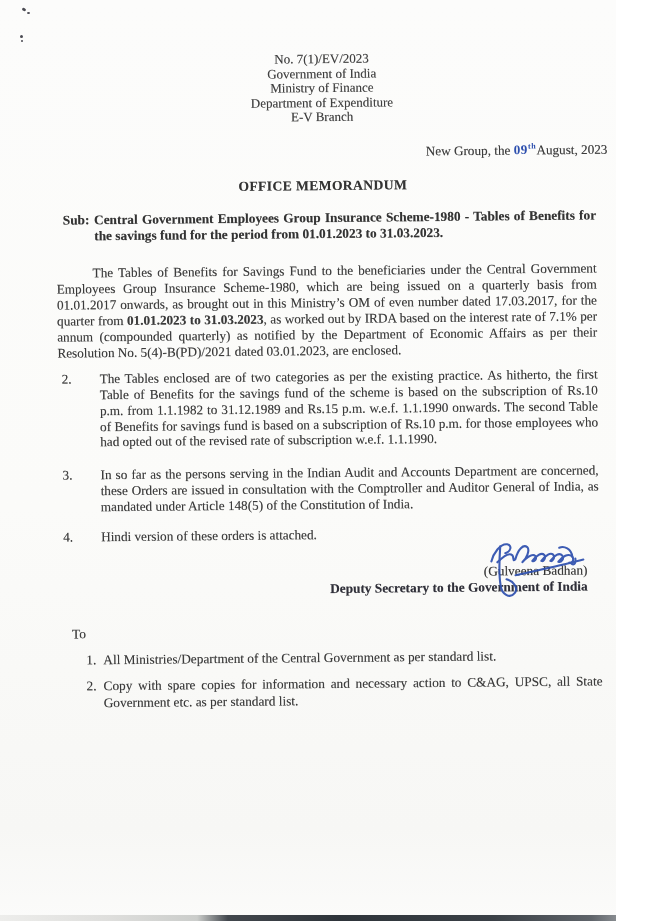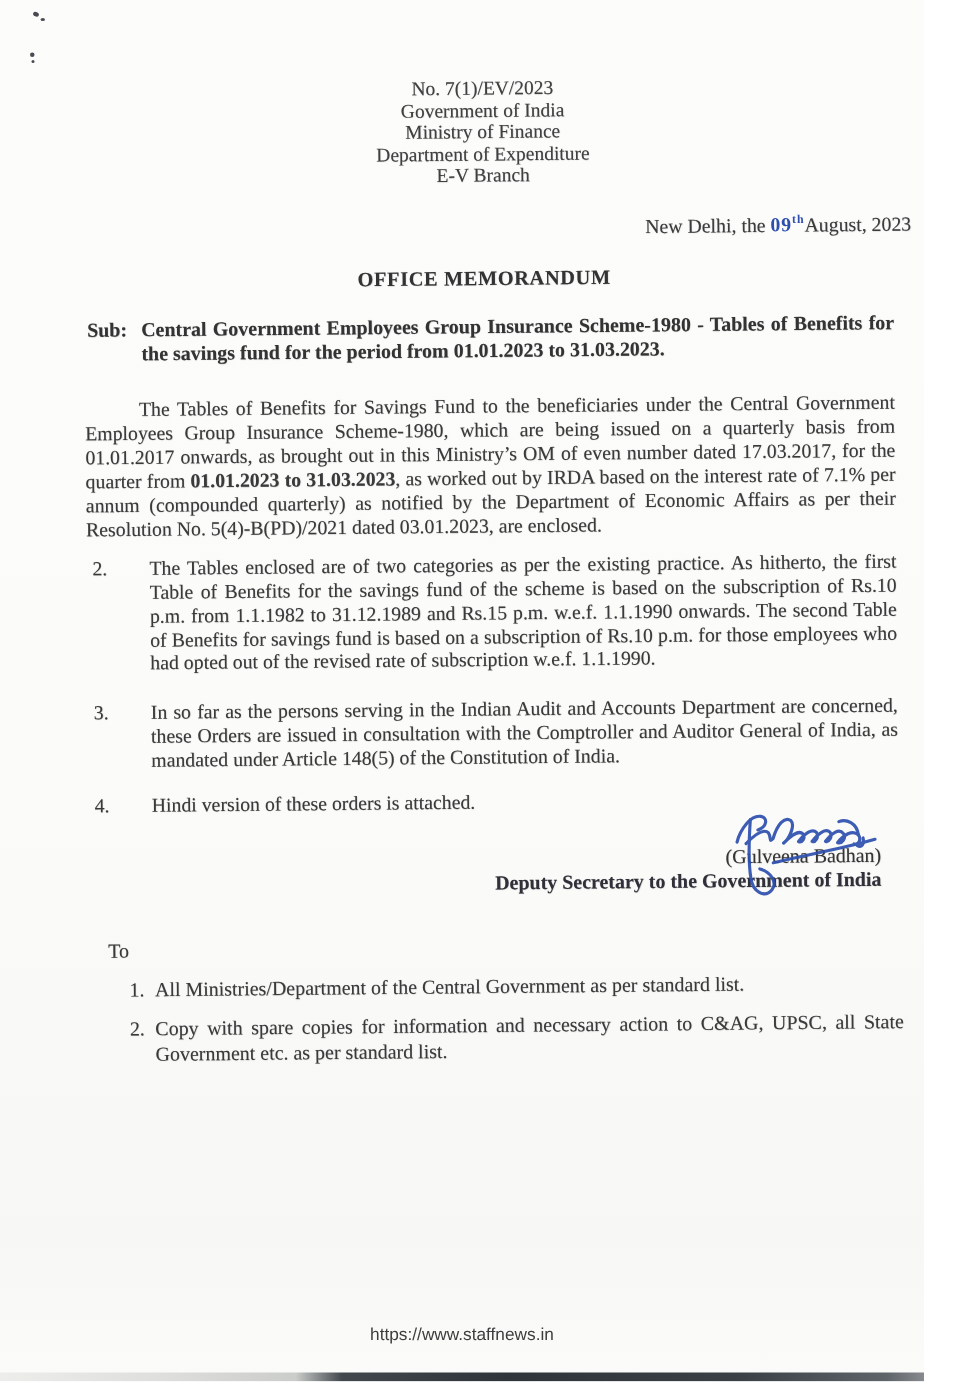--- a/index.html
+++ b/index.html
@@ -16,21 +16,21 @@
     transform:rotate(-0.55deg);
     transform-origin:325px 420px;
     text-shadow:0.2px 0.2px 0.55px rgba(80,80,80,0.5);
   }
   .letterhead{margin-top:52px;text-align:center;font-size:13px;line-height:14.6px;color:#404040;}
   .dateline{margin-top:19px;padding-right:40px;text-align:right;font-size:13.2px;color:#3c3c3c;}
   .hand{font-weight:bold;letter-spacing:.6px;color:var(--ink,#2d4fae);text-shadow:none;}
   .hand sup{font-size:8px;}
   .om-title{margin-top:18px;text-align:center;font-weight:bold;font-size:13.6px;letter-spacing:.4px;color:#333;}
   .subject{margin-top:16px;margin-left:60px;margin-right:52px;display:flex;font-weight:bold;font-size:13.3px;line-height:16px;color:#333;}
-  .subject .sub-label{flex:none;width:36px;}
+  .subject .sub-label{flex:none;width:36px;text-align:center;}
   .subject .sub-text{text-align:justify;}
   .para{margin:0 52px 0 58px;font-size:13.2px;line-height:15.9px;text-align:justify;}
   .p1{margin-top:21px;text-indent:36px;}
   .num-para{position:relative;padding-left:42px;}
   .num-para .pnum{position:absolute;left:4px;top:0;}
   .p2{margin-top:10px;}
   .p3{margin-top:17px;}
   .p4{margin-top:14px;}
   .sig{position:relative;margin-top:22px;padding-right:64px;text-align:right;font-size:13.3px;line-height:16.5px;}
   .sig-name{color:#353535;}
@@ -65,21 +65,21 @@
   <div class="scan">
 
     <div class="letterhead">
       <div>No. 7(1)/EV/2023</div>
       <div>Government of India</div>
       <div>Ministry of Finance</div>
       <div>Department of Expenditure</div>
       <div>E-V Branch</div>
     </div>
 
-    <div class="dateline"><span>New Delhi, the </span><span class="hand"><span>09</span><sup>th</sup></span><span>August, 2023</span></div>
+    <div class="dateline"><span>New Group, the </span><span class="hand"><span>09</span><sup>th</sup></span><span>August, 2023</span></div>
 
     <div class="om-title">OFFICE MEMORANDUM</div>
 
     <div class="subject">
       <span class="sub-label">Sub:</span>
       <span class="sub-text">Central Government Employees Group Insurance Scheme-1980 - Tables of Benefits for the savings fund for the period from 01.01.2023 to 31.03.2023.</span>
     </div>
 
     <div class="para p1"><span>The Tables of Benefits for Savings Fund to the beneficiaries under the Central Government Employees Group Insurance Scheme-1980, which are being issued on a quarterly basis from 01.01.2017 onwards, as brought out in this Ministry’s OM of even number dated 17.03.2017, for the quarter from </span><b>01.01.2023 to 31.03.2023</b><span>, as worked out by IRDA based on the interest rate of 7.1% per annum (compounded quarterly) as notified by the Department of Economic Affairs as per their Resolution No. 5(4)-B(PD)/2021 dated 03.01.2023, are enclosed.</span></div>
 
@@ -118,17 +118,16 @@
       <span class="itext">All Ministries/Department of the Central Government as per standard list.</span>
     </div>
 
     <div class="to-item">
       <span class="inum">2.</span>
       <span class="itext">Copy with spare copies for information and necessary action to C&amp;AG, UPSC, all State Government etc. as per standard list.</span>
     </div>
 
   </div>
 
-  <div class="footer">https://www.staffnews.in</div>
 
   <div class="scan-edge"></div>
 
 </div>
 
 </body></html>

